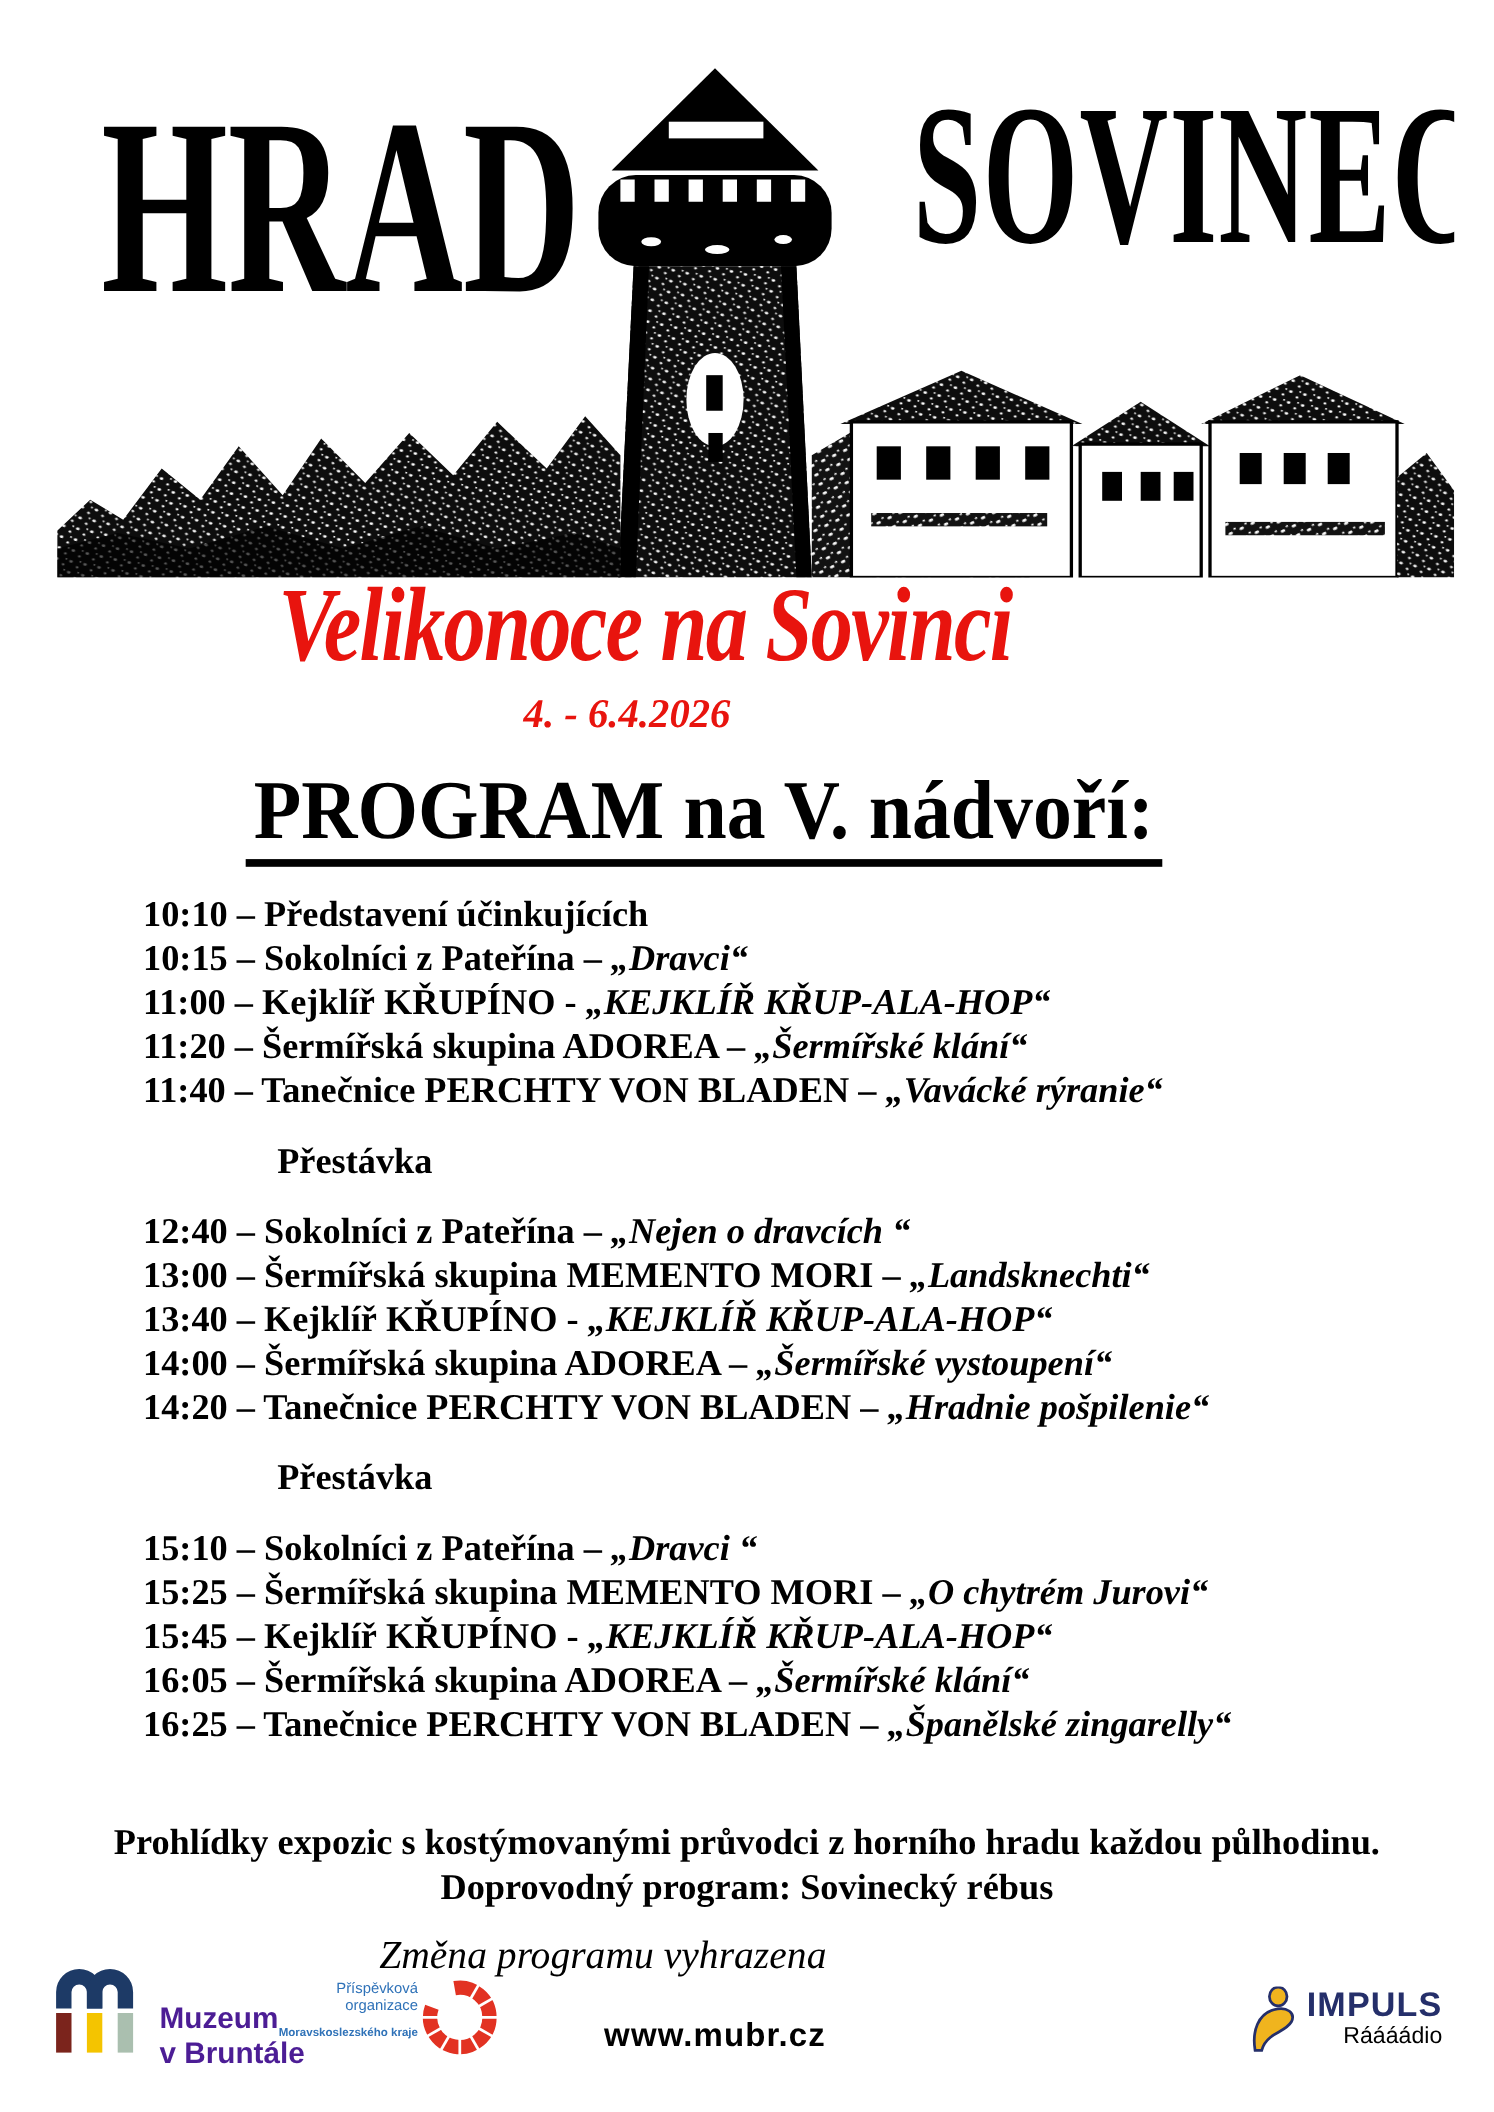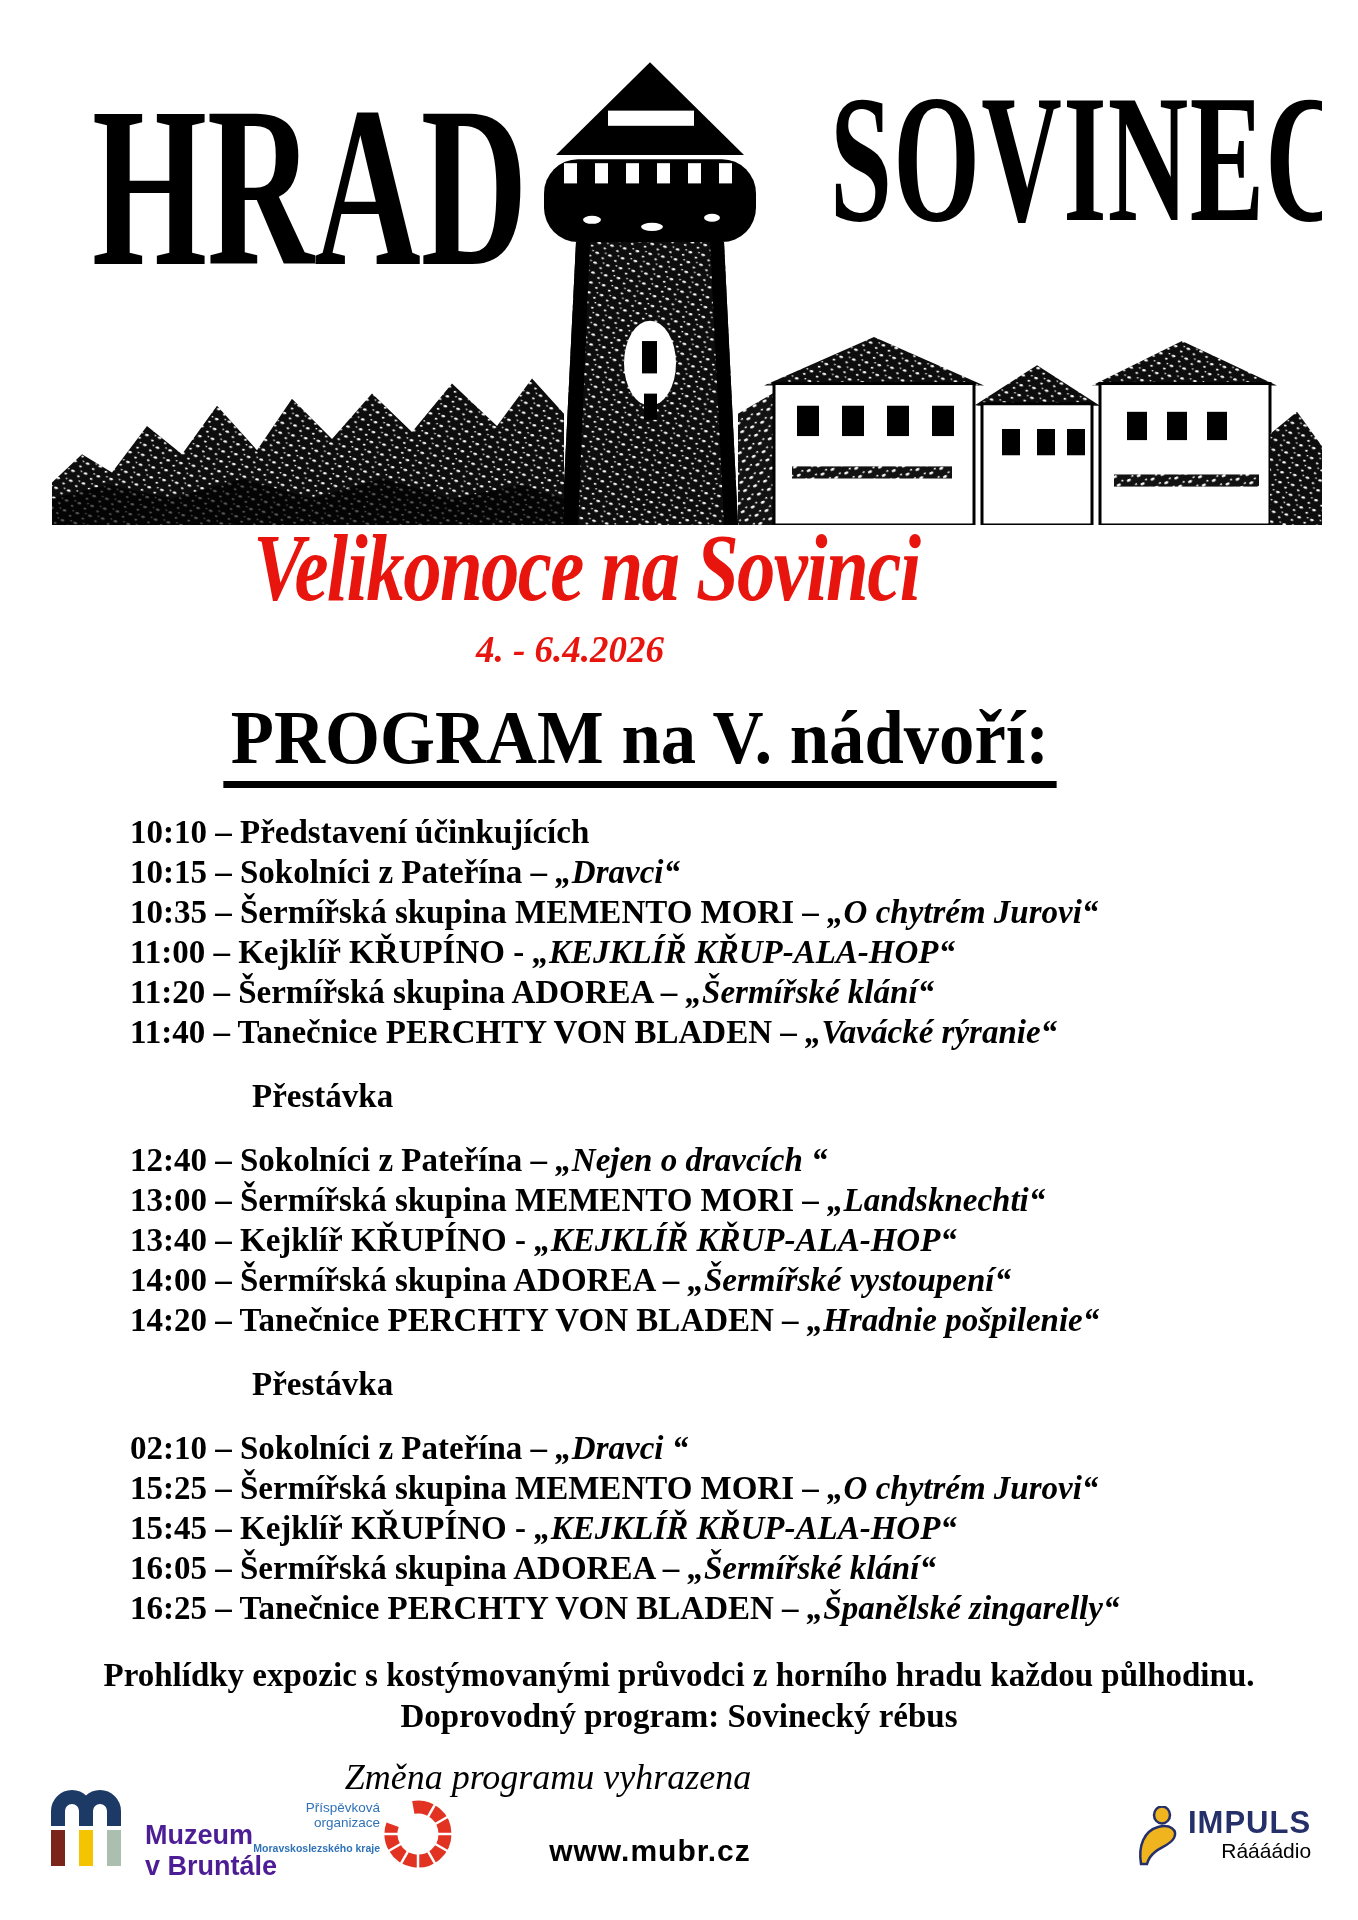--- a/index.html
+++ b/index.html
@@ -137,36 +137,35 @@
   </div>
 
   <div class="program-heading">
     <span class="t">PROGRAM na V. nádvoří:</span>
   </div>
 
   <div class="program-list">
       <div class="program-block">
         <div class="program-line"><span class="pl-time">10:10</span><span class="pl-plain"> – Představení účinkujících</span></div>
         <div class="program-line"><span class="pl-time">10:15</span><span class="pl-plain"> – Sokolníci z Pateřína – </span><span class="pl-quote">„Dravci“</span></div>
-        <div class="program-line"><span class="pl-time">10:35</span><span class="pl-plain"> – Šermířská skupina MEMENTO MORI – </span><span class="pl-quote">„O chytrém Jurovi“</span></div>
         <div class="program-line"><span class="pl-time">11:00</span><span class="pl-plain"> – Kejklíř KŘUPÍNO - </span><span class="pl-quote">„KEJKLÍŘ KŘUP-ALA-HOP“</span></div>
         <div class="program-line"><span class="pl-time">11:20</span><span class="pl-plain"> – Šermířská skupina ADOREA – </span><span class="pl-quote">„Šermířské klání“</span></div>
         <div class="program-line"><span class="pl-time">11:40</span><span class="pl-plain"> – Tanečnice PERCHTY VON BLADEN – </span><span class="pl-quote">„Vavácké rýranie“</span></div>
       </div>
       <div class="program-break">Přestávka</div>
       <div class="program-block">
         <div class="program-line"><span class="pl-time">12:40</span><span class="pl-plain"> – Sokolníci z Pateřína – </span><span class="pl-quote">„Nejen o dravcích “</span></div>
         <div class="program-line"><span class="pl-time">13:00</span><span class="pl-plain"> – Šermířská skupina MEMENTO MORI – </span><span class="pl-quote">„Landsknechti“</span></div>
         <div class="program-line"><span class="pl-time">13:40</span><span class="pl-plain"> – Kejklíř KŘUPÍNO - </span><span class="pl-quote">„KEJKLÍŘ KŘUP-ALA-HOP“</span></div>
         <div class="program-line"><span class="pl-time">14:00</span><span class="pl-plain"> – Šermířská skupina ADOREA – </span><span class="pl-quote">„Šermířské vystoupení“</span></div>
         <div class="program-line"><span class="pl-time">14:20</span><span class="pl-plain"> – Tanečnice PERCHTY VON BLADEN – </span><span class="pl-quote">„Hradnie pošpilenie“</span></div>
       </div>
       <div class="program-break">Přestávka</div>
       <div class="program-block">
-        <div class="program-line"><span class="pl-time">02:10</span><span class="pl-plain"> – Sokolníci z Pateřína – </span><span class="pl-quote">„Dravci “</span></div>
+        <div class="program-line"><span class="pl-time">15:10</span><span class="pl-plain"> – Sokolníci z Pateřína – </span><span class="pl-quote">„Dravci “</span></div>
         <div class="program-line"><span class="pl-time">15:25</span><span class="pl-plain"> – Šermířská skupina MEMENTO MORI – </span><span class="pl-quote">„O chytrém Jurovi“</span></div>
         <div class="program-line"><span class="pl-time">15:45</span><span class="pl-plain"> – Kejklíř KŘUPÍNO - </span><span class="pl-quote">„KEJKLÍŘ KŘUP-ALA-HOP“</span></div>
         <div class="program-line"><span class="pl-time">16:05</span><span class="pl-plain"> – Šermířská skupina ADOREA – </span><span class="pl-quote">„Šermířské klání“</span></div>
         <div class="program-line"><span class="pl-time">16:25</span><span class="pl-plain"> – Tanečnice PERCHTY VON BLADEN – </span><span class="pl-quote">„Španělské zingarelly“</span></div>
       </div>
     </div>
 
   <div class="notes">
     <div>Prohlídky expozic s kostýmovanými průvodci z horního hradu každou půlhodinu.</div>
     <div>Doprovodný program: Sovinecký rébus</div>

